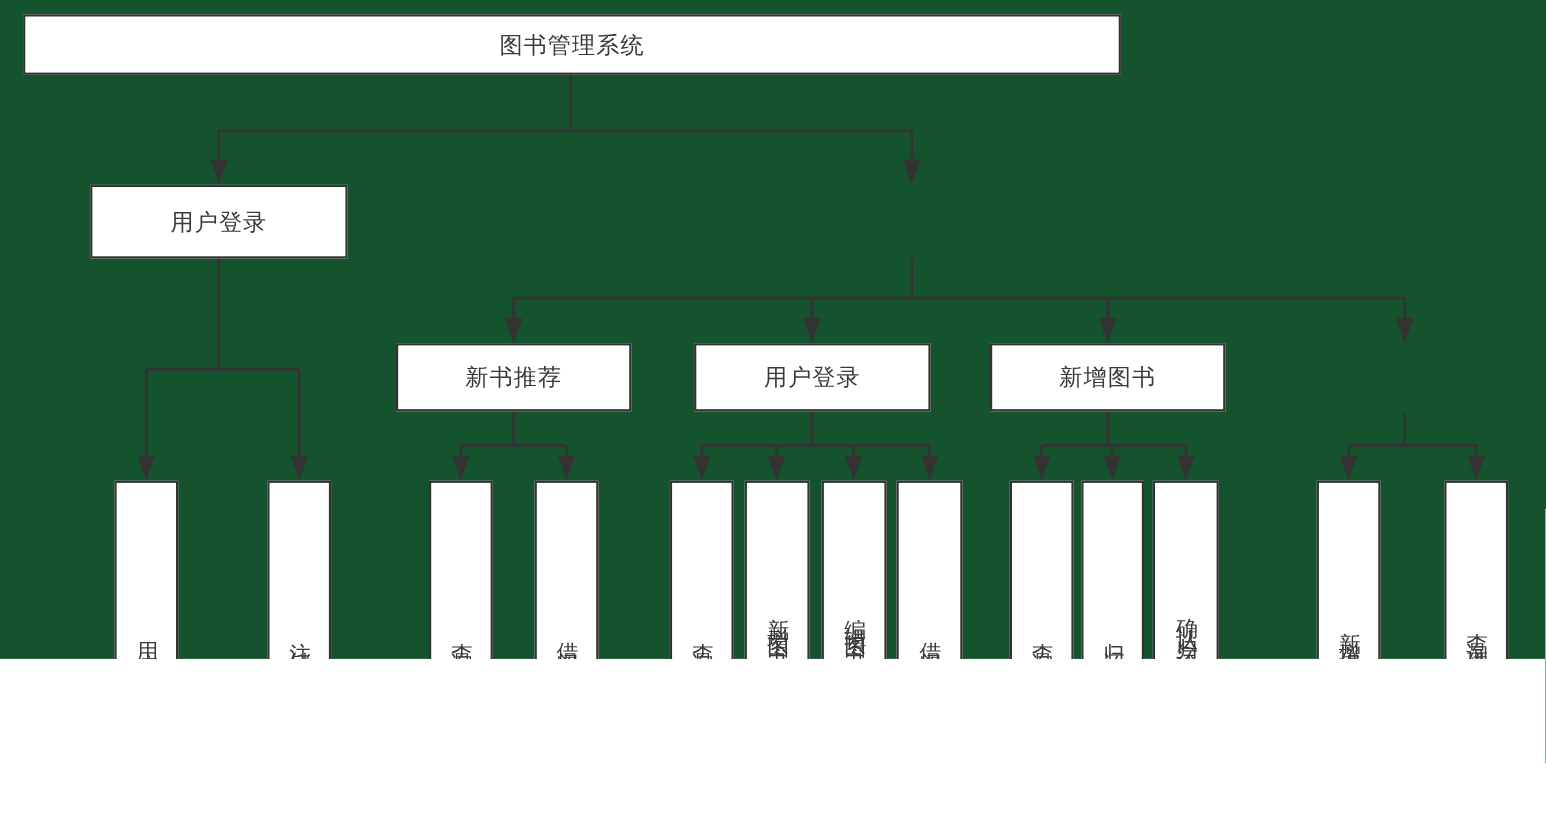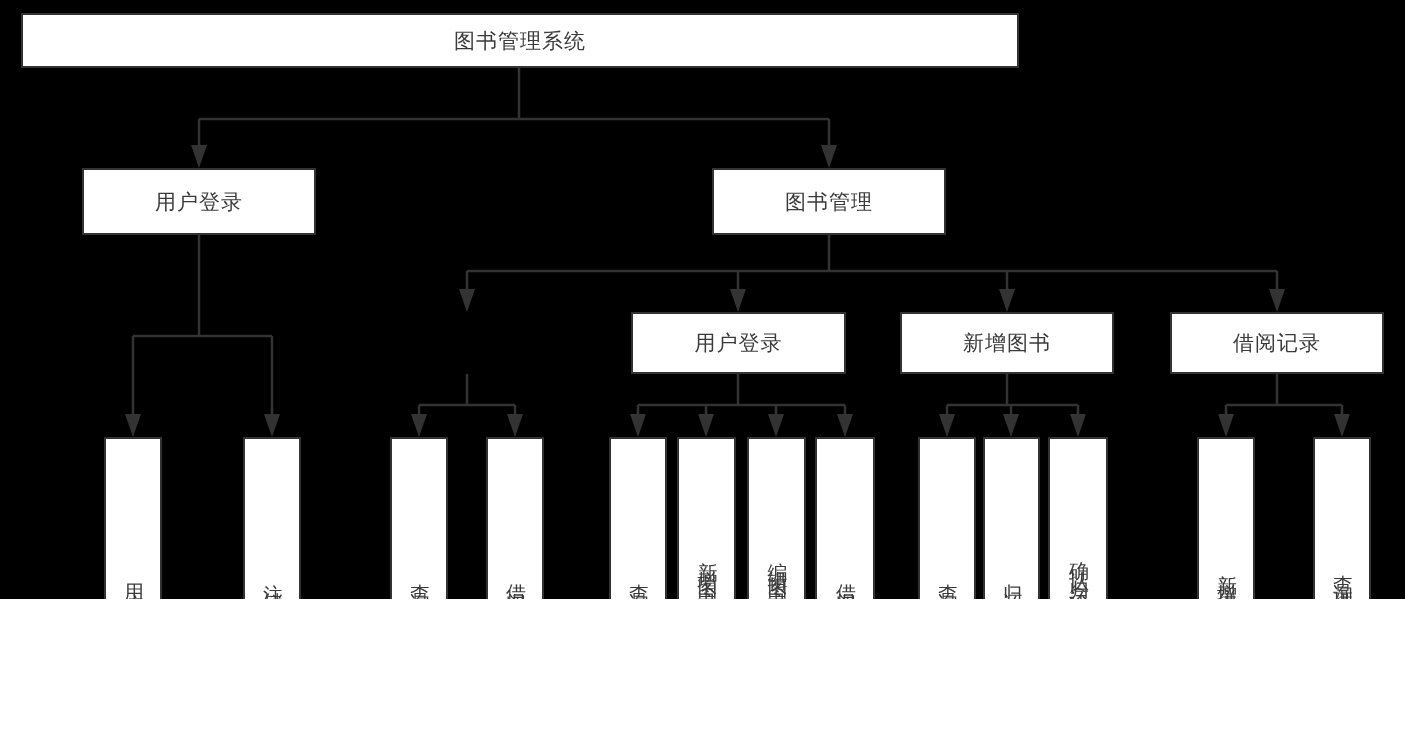--- a/index.html
+++ b/index.html
@@ -1,18 +1,18 @@
 <!DOCTYPE html>
 <html><head>
 <meta charset="utf-8">
 <style>
   html,body { margin:0; padding:0; background:#ffffff; }
   .canvas {
-    position:relative; width:1405px; height:599px; background:#000000;
-    font-family:Liberation Mono, monospace; overflow:hidden;
+    position:relative; width:1405px; height:599px; background:#14532d;
+    font-family:Liberation Sans, sans-serif; overflow:hidden;
   }
   svg.wires { position:absolute; left:0; top:0; z-index:1; }
   .box {
     position:absolute; box-sizing:border-box; background:#ffffff;
     border:2px solid #333333; display:flex; align-items:center; justify-content:center;
     color:#3a3a3a; z-index:2;
   }
   .box.h span { font-size:21px; letter-spacing:1px; white-space:nowrap; }
   .box.v span {
     writing-mode:vertical-rl; text-orientation:mixed;
@@ -68,32 +68,29 @@
     </g>
   </svg>
 
   <div class="box h" style="left:21px;top:13px;width:998px;height:55px">
     <span>图书管理系统</span>
   </div>
 
   <div class="box h" style="left:82px;top:168px;width:234px;height:67px">
     <span>用户登录</span>
   </div>
-  <div class="box h" style="left:712px;top:168px;width:234px;height:67px">
-    <span>图书管理</span>
+
+  <div class="box h" style="left:360px;top:312px;width:214px;height:62px">
+    <span>新书推荐</span>
   </div>
-
   <div class="box h" style="left:631px;top:312px;width:215px;height:62px">
     <span>用户登录</span>
   </div>
   <div class="box h" style="left:900px;top:312px;width:214px;height:62px">
     <span>新增图书</span>
-  </div>
-  <div class="box h" style="left:1170px;top:312px;width:214px;height:62px">
-    <span>借阅记录</span>
   </div>
 
   <div class="box v" style="left:104px;top:437px;width:58px;height:298px">
     <span>用户登录</span>
   </div>
   <div class="box v" style="left:243px;top:437px;width:58px;height:298px">
     <span>注销登录</span>
   </div>
 
   <div class="box v" style="left:390px;top:437px;width:58px;height:298px">

